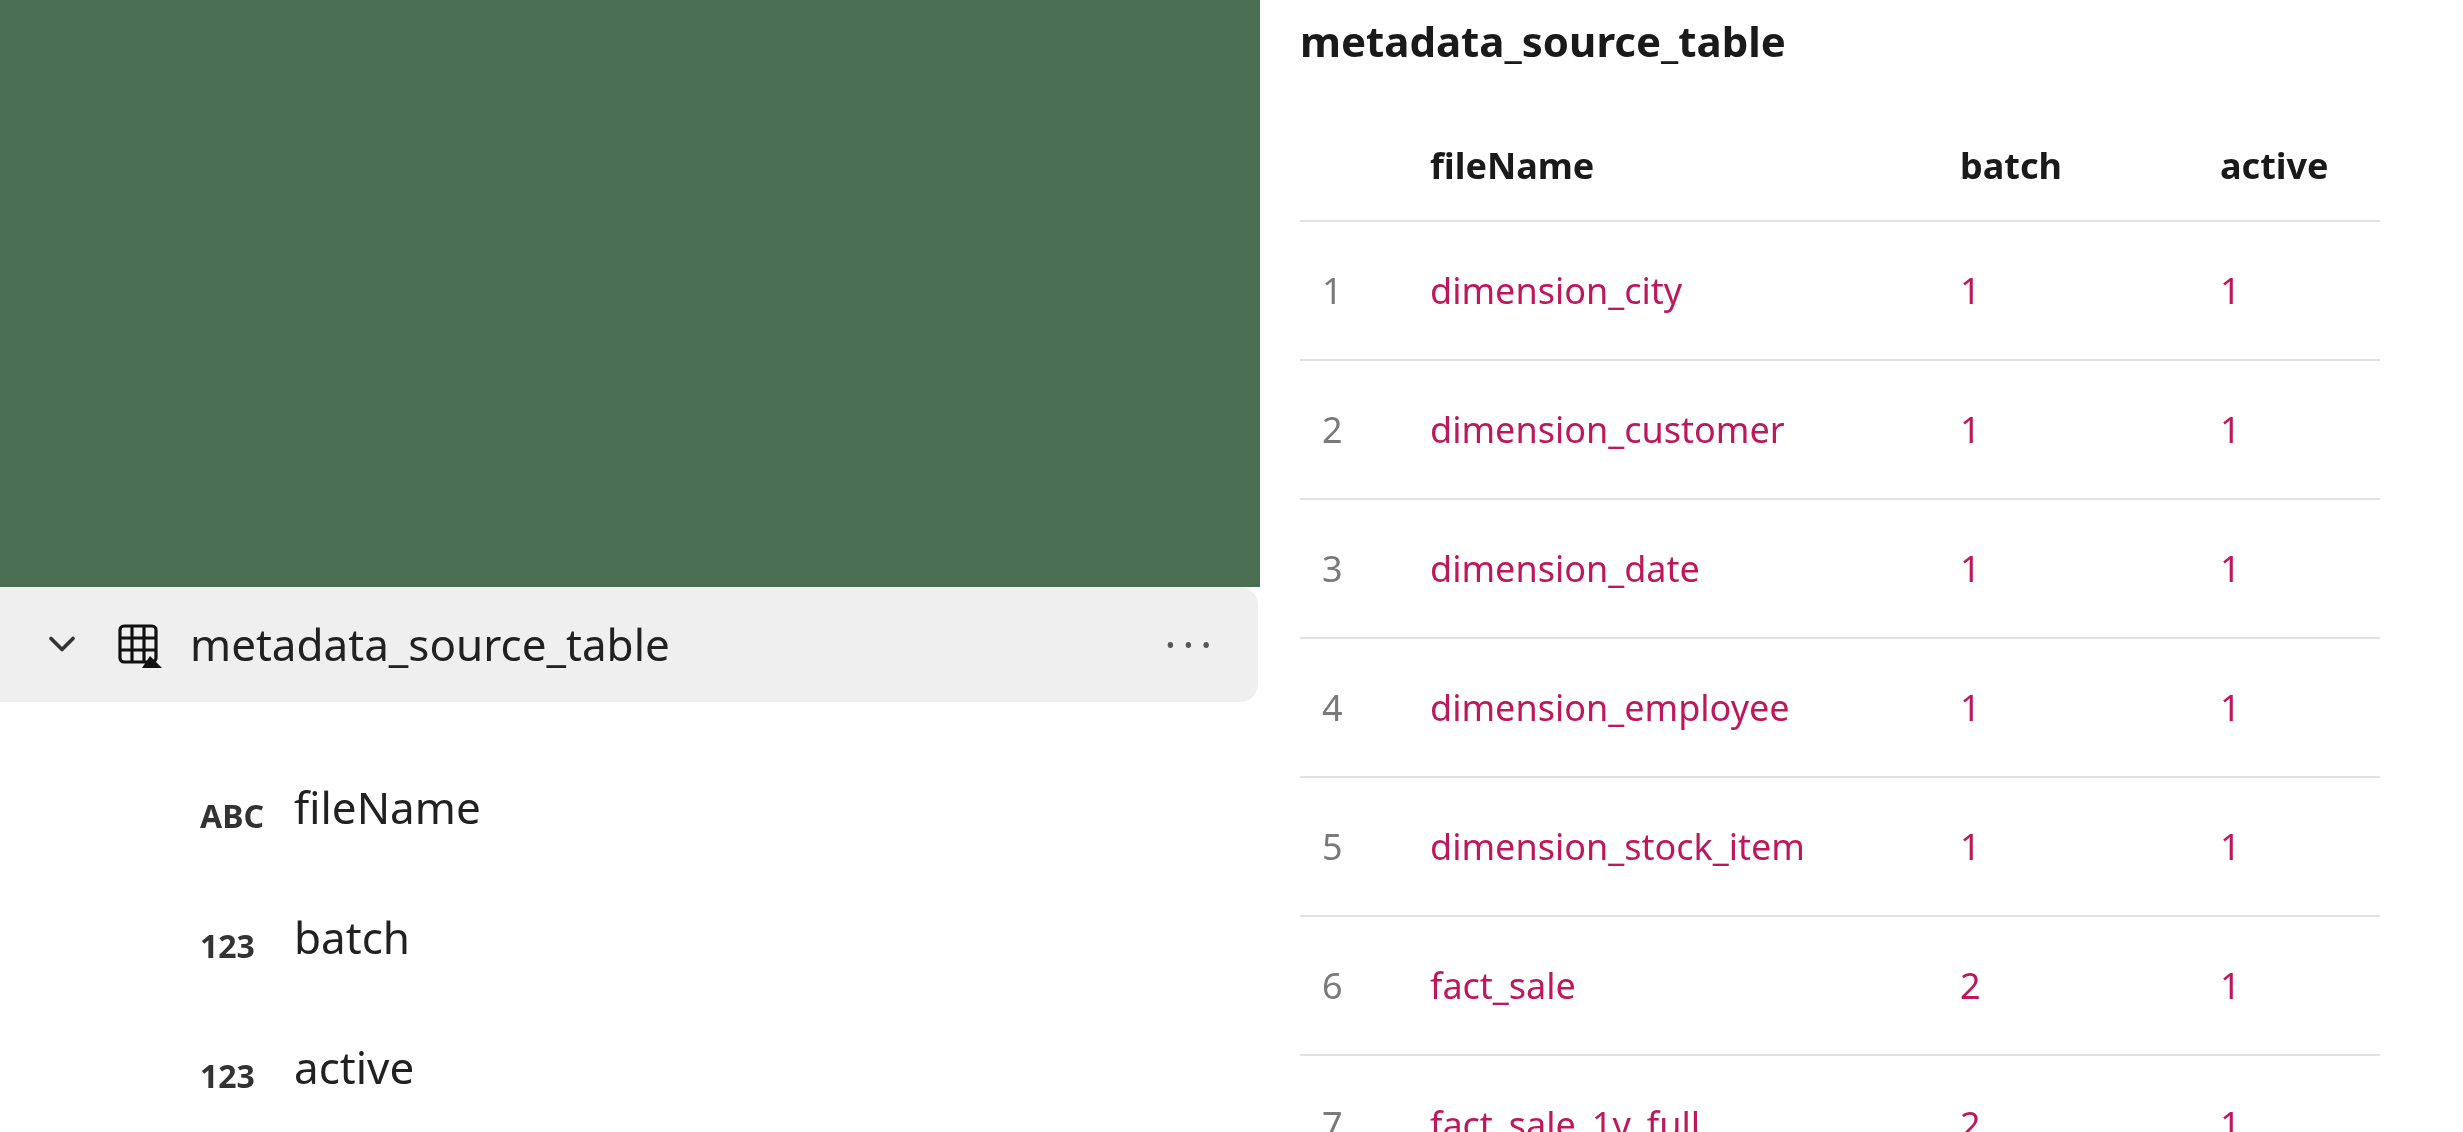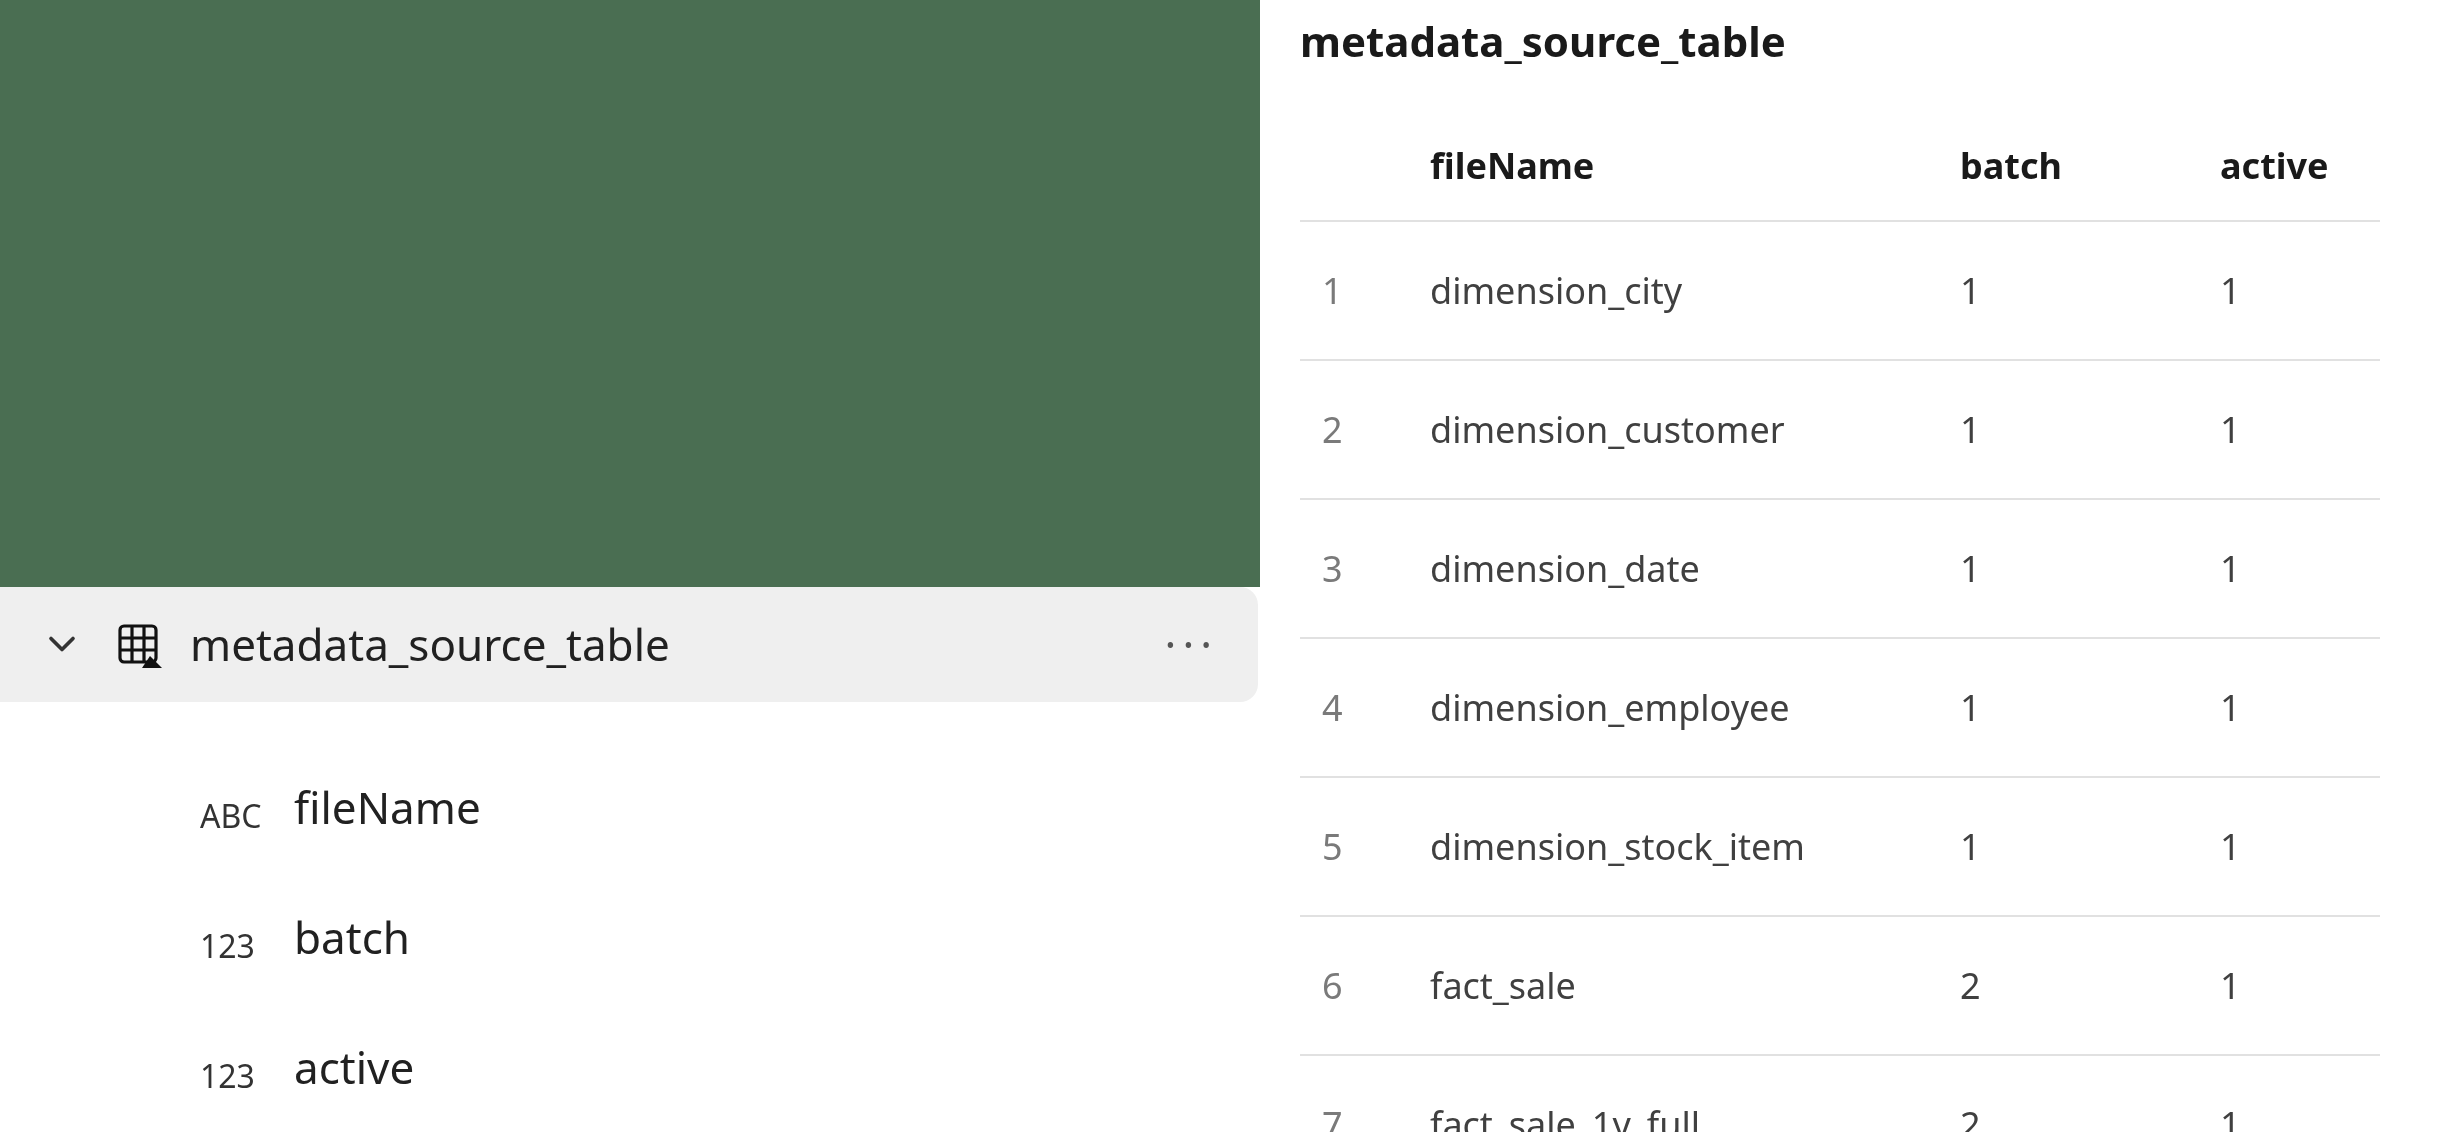--- a/index.html
+++ b/index.html
@@ -70,21 +70,21 @@
       height: 130px;
       font-size: 44px;
       color: #212121;
     }
     .col-item .type-badge {
       font-size: 32px;
       color: #333;
       width: 80px;
       text-align: left;
       margin-right: 14px;
-      font-weight: 400;
+      font-weight: 700;
       margin-top: 16px;
     }
     .right-panel {
       flex: 1;
       padding-left: 40px;
       padding-top: 12px;
       background: #ffffff;
     }
     .table-title {
       font-size: 42px;
@@ -102,21 +102,21 @@
       font-weight: 700;
       color: #1a1a1a;
       padding: 18px 10px 30px 10px;
       border-bottom: 2px solid #e1e1e1;
     }
     .data-table thead th.idx-col { width: 120px; }
     .data-table thead th.file-col { width: 530px; }
     .data-table thead th.batch-col { width: 260px; }
     .data-table thead th.active-col { width: 170px; }
     .data-table tbody td {
-      color: #404040;
+      color: #be185d;
       padding: 44px 10px;
       border-bottom: 2px solid #e1e1e1;
     }
     .data-table tbody td.idx {
       color: #7a7a7a;
       padding-left: 22px;
     }
   </style>
 </head>
 <body>

